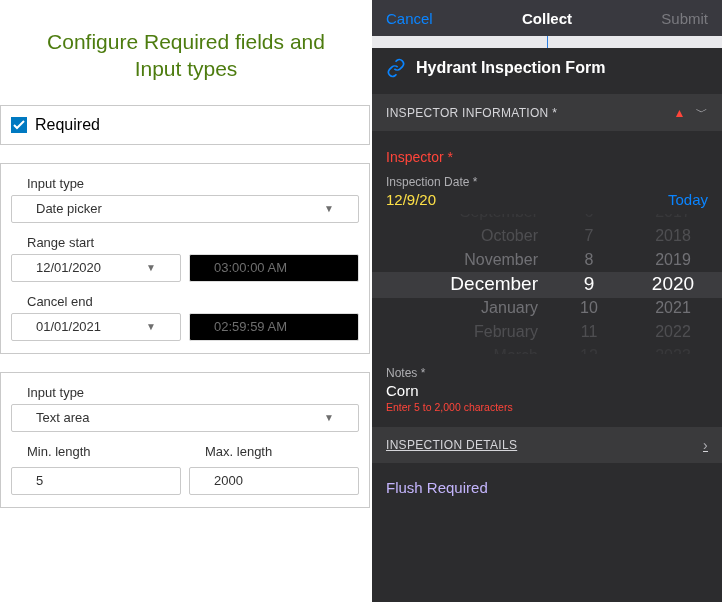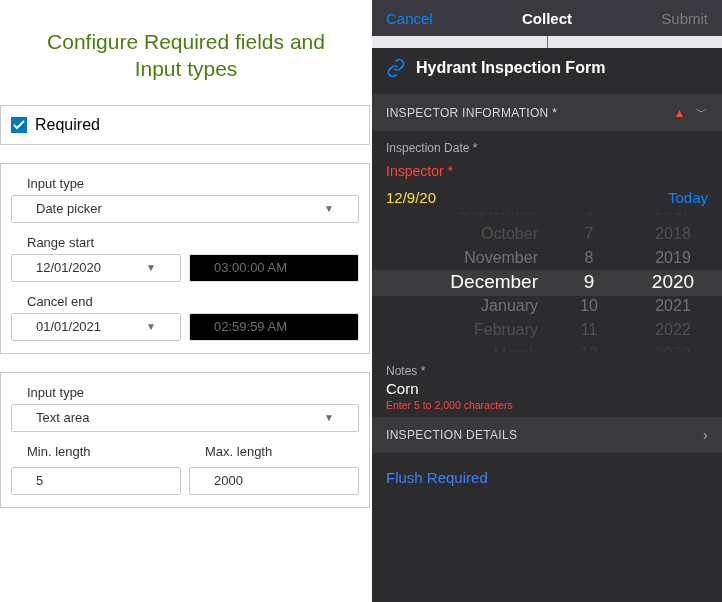--- a/index.html
+++ b/index.html
@@ -146,21 +146,21 @@
   .picker .rowp.fade{opacity:.12;}
   .picker .selband{
     position:absolute; left:0; right:0; top:58px; height:26px;
     background:rgba(120,120,128,.22);
   }
 
   .notes-block{ padding:2px 14px 6px; }
   .nval{ color:#fff; font-size:15px; margin-top:1px;}
   .hint{ color:#ff453a; font-size:10.5px; margin-top:2px;}
   .sec.det .chev{ font-size:14px;}
-  .flush{ padding:16px 14px; color:#3b82f6; font-size:15px; background:#2c2c2e;}
+  .flush{ padding:16px 14px; color:#c4b5fd; font-size:15px; background:#2c2c2e;}
 </style>
 </head>
 <body>
 
 <div class="left">
   <div class="left-title">Configure Required fields and Input types</div>
 
   <div class="panel small">
     <div class="chk-row">
       <div class="chk">
@@ -245,23 +245,23 @@
 
     <div class="sec">
       <span>INSPECTOR INFORMATION *</span>
       <span class="r">
         <span class="warn">▲</span>
         <span class="chev">﹀</span>
       </span>
     </div>
 
     <div class="form-body">
+      <div class="fl err">Inspector *</div>
+
       <div class="fl">Inspection Date *</div>
-
-      <div class="fl err">Inspector *</div>
       <div class="dval-row">
         <span class="dval">12/9/20</span>
         <span class="today">Today</span>
       </div>
 
       <div class="picker">
         <div class="selband"></div>
         <div class="col3 months">
           <div class="rowp fade">September</div>
           <div class="rowp">October</div>
@@ -291,20 +291,20 @@
         </div>
       </div>
     </div>
 
     <div class="notes-block">
       <div class="fl">Notes *</div>
       <div class="nval">Corn</div>
       <div class="hint">Enter 5 to 2,000 characters</div>
     </div>
 
-    <div class="sec det" style="margin-top:0;">
+    <div class="sec det" style="margin-top:8px;text-decoration:underline;">
       <span>INSPECTION DETAILS</span>
       <span class="chev">›</span>
     </div>
 
     <div class="flush">Flush Required</div>
   </div>
 </div>
 
 </body></html>

